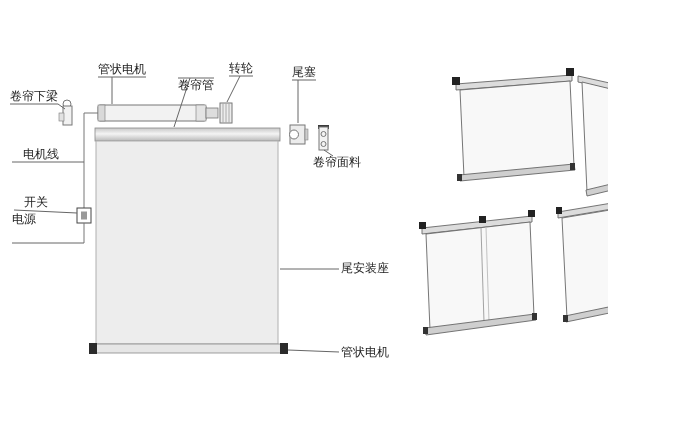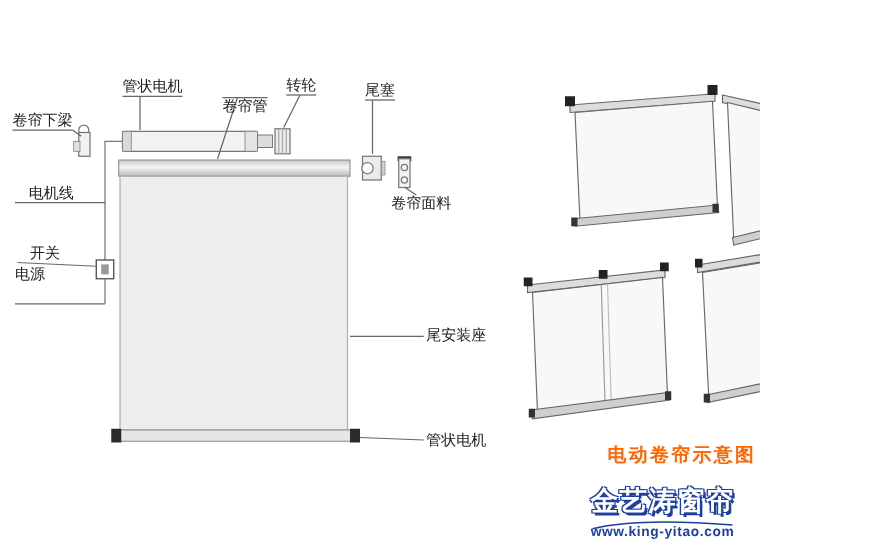--- a/index.html
+++ b/index.html
@@ -149,23 +149,15 @@
   <span class="lbl" style="left:229px;top:61px">转轮</span>
   <span class="lbl" style="left:292px;top:65px">尾塞</span>
   <span class="lbl" style="left:10px;top:89px">卷帘下梁</span>
   <span class="lbl" style="left:23px;top:147px">电机线</span>
   <span class="lbl" style="left:24px;top:195px">开关</span>
   <span class="lbl" style="left:12px;top:212px">电源</span>
   <span class="lbl" style="left:313px;top:155px">卷帘面料</span>
   <span class="lbl" style="left:341px;top:261px">尾安装座</span>
   <span class="lbl" style="left:341px;top:345px">管状电机</span>
 
-  <div class="caption">电动卷帘示意图</div>
 
-  <div class="logo">
-    <div class="logo-name">金艺涛窗帘</div>
-    <svg class="logo-swoosh" width="120" height="10" viewBox="0 0 120 10">
-      <path d="M4,9 Q40,0 116,6" fill="none" stroke="#1d3f9e" stroke-width="1.4"></path>
-    </svg>
-    <div class="logo-url">www.king-yitao.com</div>
-  </div>
 
 </div>
 
 </body></html>

